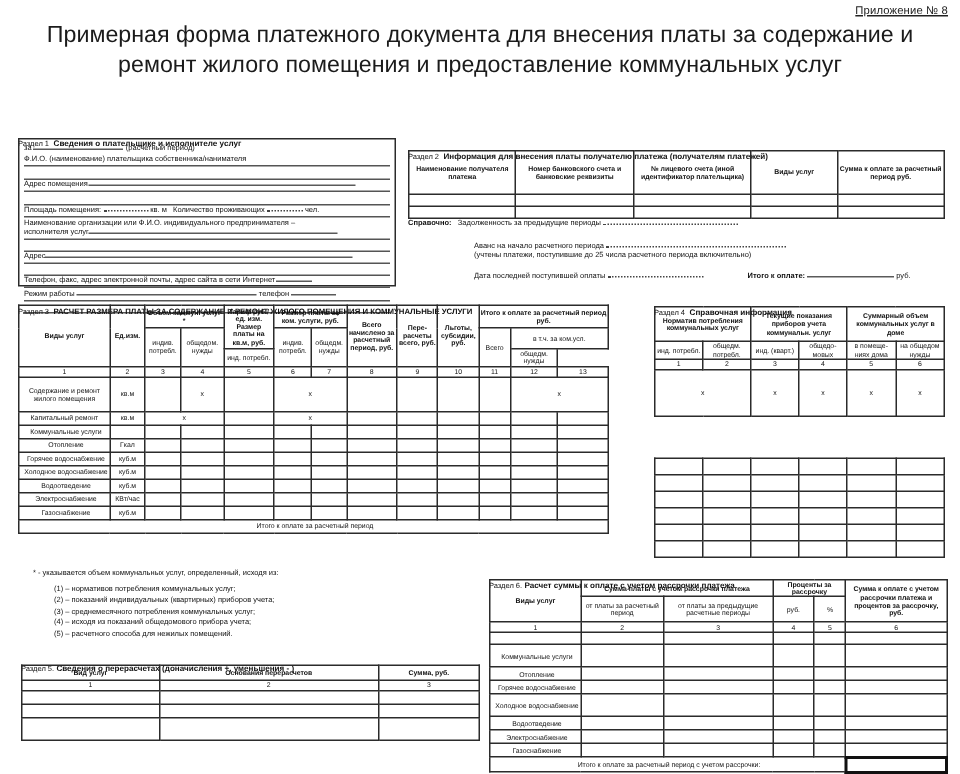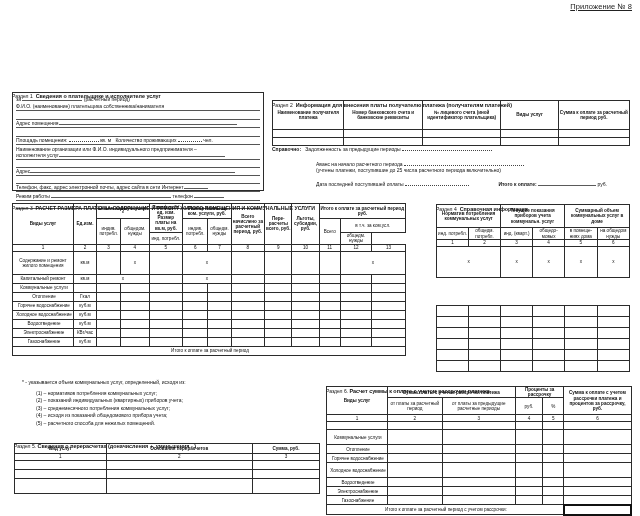--- a/index.html
+++ b/index.html
@@ -40,20 +40,21 @@
 
   .spr{font-size:5px;color:#111;}
   .foot{font-size:5px;color:#111;line-height:1.5;}
 </style>
 </head>
 <body>
 
 <div class="page">
 
   <div class="appendix">Приложение № 8</div>
+  <div class="doctitle">Примерная форма платежного документа для внесения платы за содержание и ремонт жилого помещения и предоставление коммунальных услуг</div>
 
   <div class="blk" style="left:12px;top:84px;width:252px;">
     <span class="sec-label"><span class="num">Раздел 1</span>&nbsp;&nbsp;<span>Сведения о плательщике и исполнителе услуг</span></span>
   </div>
   <div class="blk box" style="left:12px;top:92px;width:252px;height:99px;padding:2px 3px;">
     <div class="s1line" style="margin-top:1px;">
       <span>за</span>
       <span class="rule" style="width:60px;"></span>
       <span>(расчетный период)</span>
     </div>

